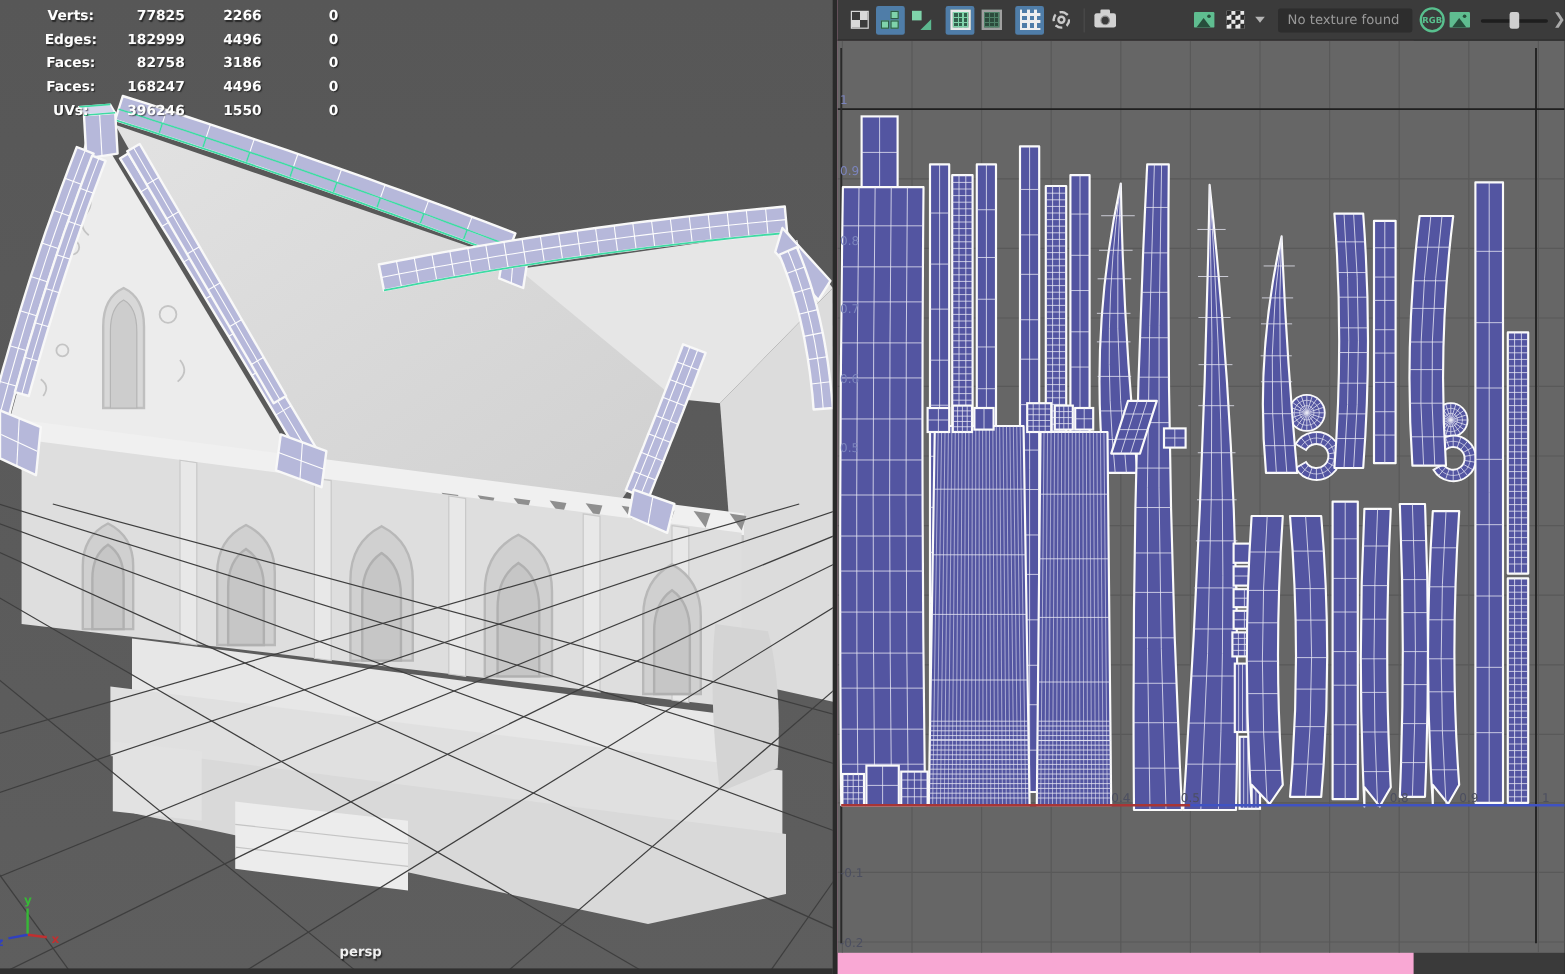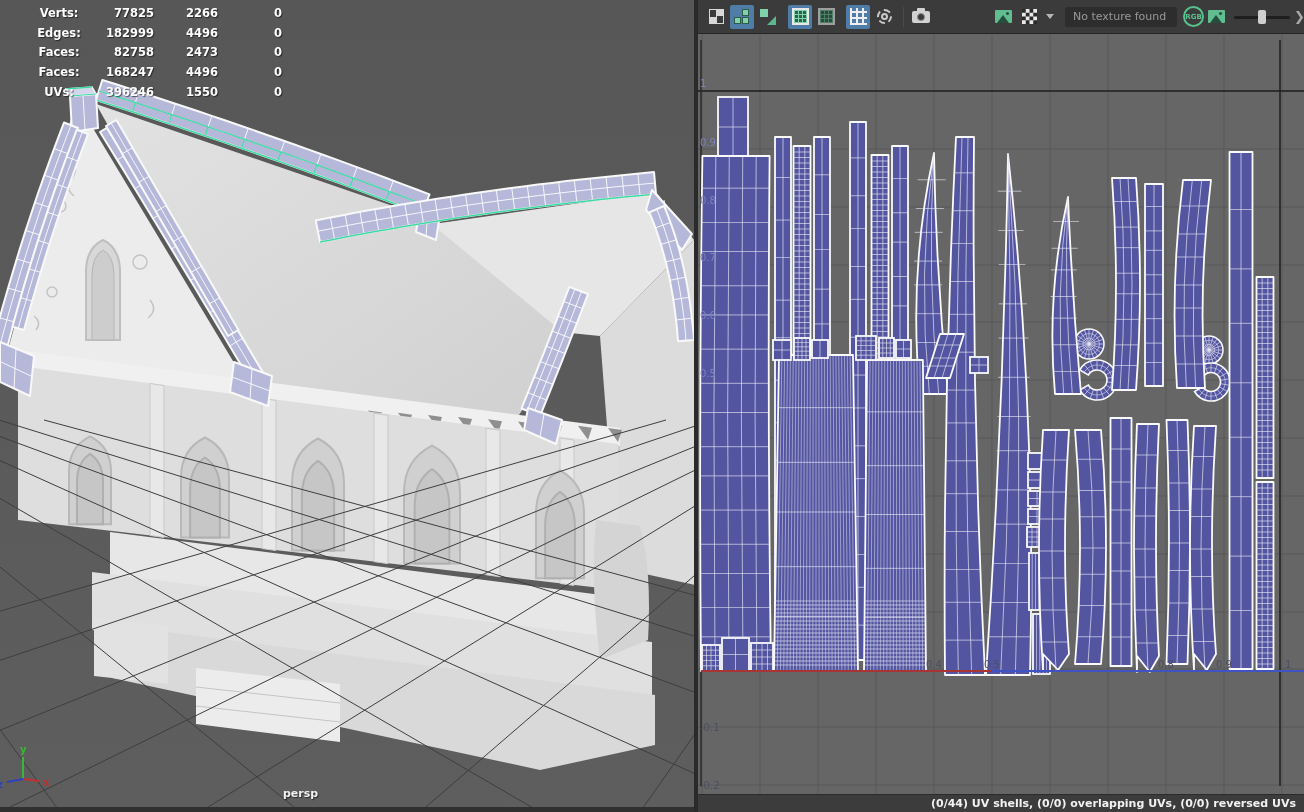--- a/index.html
+++ b/index.html
@@ -353,21 +353,21 @@
         </div>
         <div class="hud-row">
           <span class="hud-label">Edges:</span>
           <span class="hud-v1">182999</span>
           <span class="hud-v2">4496</span>
           <span class="hud-v3">0</span>
         </div>
         <div class="hud-row">
           <span class="hud-label">Faces:</span>
           <span class="hud-v1">82758</span>
-          <span class="hud-v2">2473</span>
+          <span class="hud-v2">3186</span>
           <span class="hud-v3">0</span>
         </div>
         <div class="hud-row">
           <span class="hud-label">Faces:</span>
           <span class="hud-v1">168247</span>
           <span class="hud-v2">4496</span>
           <span class="hud-v3">0</span>
         </div>
         <div class="hud-row">
           <span class="hud-label">UVs:</span>
@@ -1348,15 +1348,14 @@
             <text x="2" y="755" fill="#4c4f60">-0.2</text>
             <text x="236" y="634" fill="#4c4f60" text-anchor="middle">0.4</text>
             <text x="294" y="634" fill="#4c4f60" text-anchor="middle">0.5</text>
             <text x="468" y="634" fill="#4c4f60" text-anchor="middle">0.8</text>
             <text x="526" y="634" fill="#4c4f60" text-anchor="middle">0.9</text>
             <text x="587" y="634" fill="#4c4f60" text-anchor="start">1</text>
           </g>
         </svg>
     </div>
 
-    <div class="uv-status">(0/44) UV shells, (0/0) overlapping UVs, (0/0) reversed UVs</div>
   </div>
 </div>
 
 </body></html>

